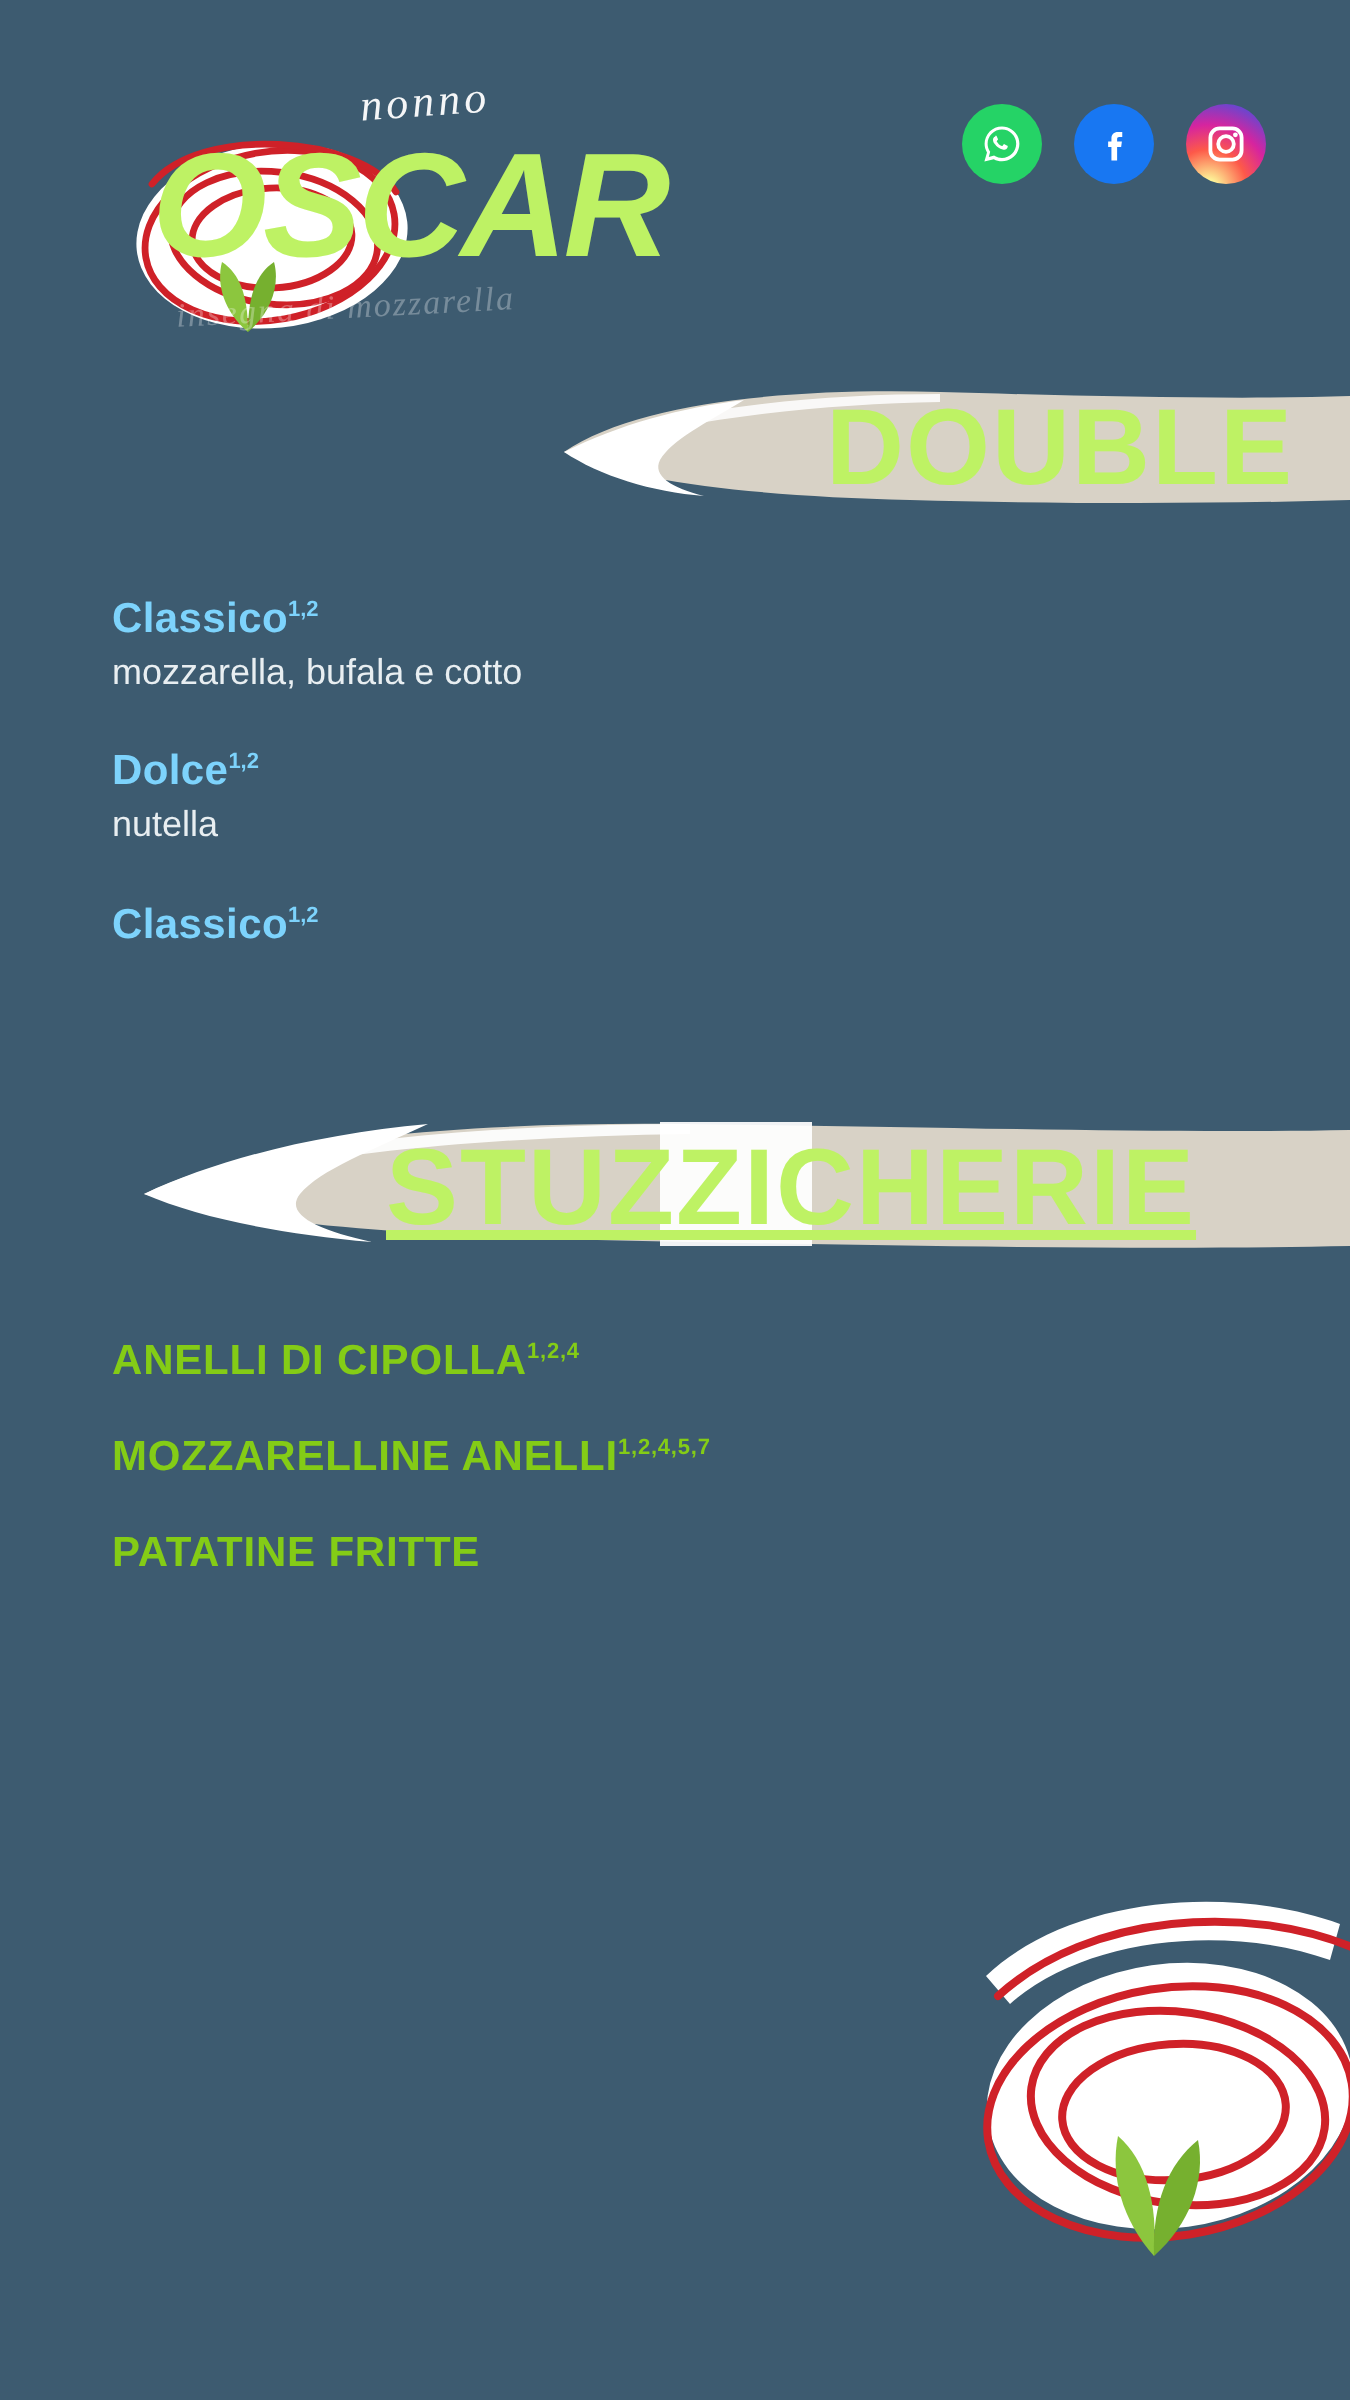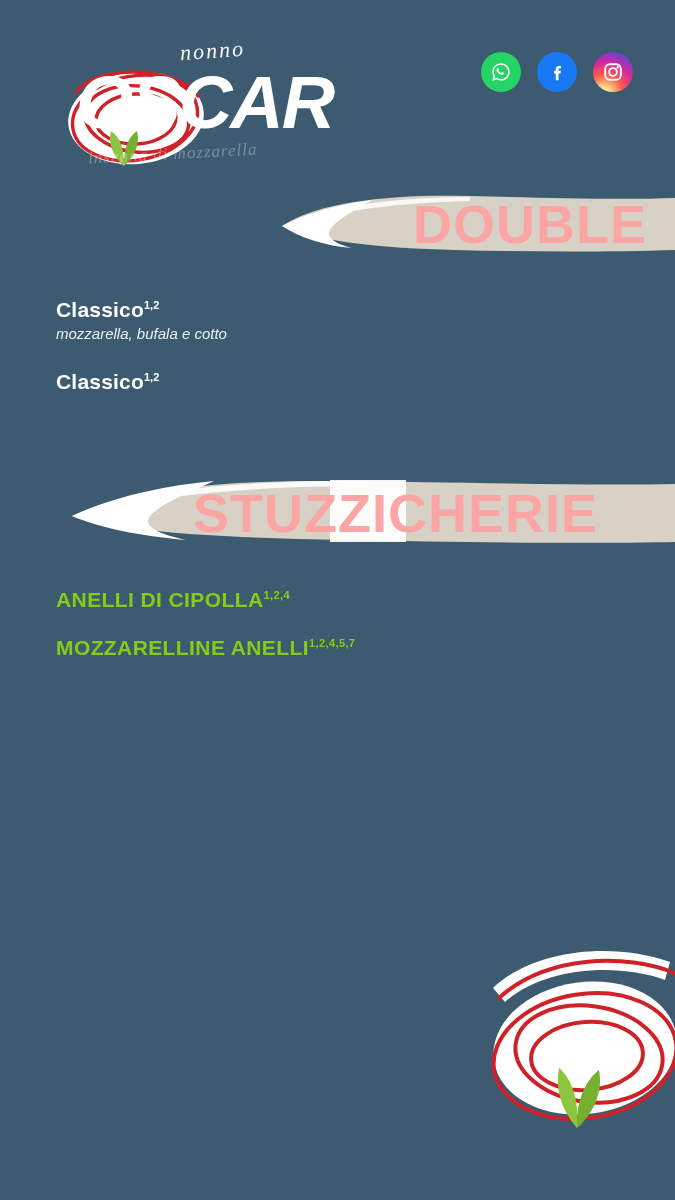--- a/index.html
+++ b/index.html
@@ -26,21 +26,21 @@
     color:#ffffff;
     letter-spacing:2px;
     transform:rotate(-4deg);
     opacity:.95;
   }
   .logo-oscar {
     position:absolute; left:36px; top:20px;
     font-size:74px;
     font-weight:bold;
     font-style:italic;
-    color:#ffffff;
+    color:#bef264;
     letter-spacing:-2px;
     font-family:"Liberation Sans", sans-serif;
   }
   .logo-sub {
     position:absolute; left:48px; top:104px;
     font-family:"Liberation Serif", serif;
     font-style:italic;
     font-size:17px;
     color:rgba(255,255,255,.30);
     letter-spacing:1px;
@@ -67,56 +67,55 @@
     border-radius:11px;
   }
 
   
   .band { position:relative; }
   .band .brush { position:absolute; }
   .band .band-title {
     position:absolute;
     font-size:54px;
     font-weight:bold;
-    color:#fca5a5;
+    color:#bef264;
     letter-spacing:1px;
     line-height:1;
     font-family:"Liberation Sans", sans-serif;
   }
 
   
   .band-double { height:76px; margin-top:-4px; }
   .band-double .band-title { right:28px; top:11px; }
 
   
   .band-stuzz { height:86px; }
-  .band-stuzz .band-title { left:193px; top:14px; }
+  .band-stuzz .band-title { left:193px; top:14px;text-decoration:underline; }
 
   
   .section-double { padding:36px 0 0 56px; }
   .item { margin-bottom:26px; }
   .item-name {
     font-size:21px;
     font-weight:bold;
-    color:#ffffff;
+    color:#7dd3fc;
     letter-spacing:.2px;
   }
   .item-name sup {
     font-size:11px;
     font-weight:bold;
     vertical-align:super;
     letter-spacing:0;
   }
   .item-desc {
-    font-size:15px;
+    font-size:18px;
     color:#e8eef1;
     line-height:1.35;
     margin-top:2px;
     font-weight:normal;
-    font-style:italic;
   }
 
   
   .section-stuzz { padding:30px 0 0 56px; }
   .stuzz-item {
     font-size:21px;
     font-weight:bold;
     color:#84cc16;
     letter-spacing:.4px;
     margin-bottom:24px;
@@ -194,20 +193,24 @@
     <div class="band-title">DOUBLE</div>
   </div>
 
   <div class="section-double">
 
     <div class="item">
       <div class="item-name"><span>Classico</span><sup>1,2</sup></div>
       <div class="item-desc">mozzarella, bufala e cotto</div>
     </div>
 
+    <div class="item">
+      <div class="item-name"><span>Dolce</span><sup>1,2</sup></div>
+      <div class="item-desc">nutella</div>
+    </div>
 
     <div class="item">
       <div class="item-name"><span>Classico</span><sup>1,2</sup></div>
     </div>
 
   </div>
 
   <div class="spacer-gap"></div>
 
   <div class="band band-stuzz">
@@ -216,20 +219,21 @@
       <path d="M72 44 C110 26 160 14 214 9 C186 22 160 32 150 44 C142 54 158 62 186 68 C140 64 100 56 72 44 Z" fill="#ffffff"></path>
       <path d="M95 36 C150 17 250 9 345 9 L345 14 C254 15 156 23 98 40 Z" fill="#ffffff" opacity=".9"></path>
       <path d="M330 8 L406 8 L406 70 L330 70 Z" fill="#ffffff" opacity=".92"></path>
     </svg>
     <div class="band-title">STUZZICHERIE</div>
   </div>
 
   <div class="section-stuzz">
     <div class="stuzz-item"><span>ANELLI DI CIPOLLA</span><sup>1,2,4</sup></div>
     <div class="stuzz-item"><span>MOZZARELLINE ANELLI</span><sup>1,2,4,5,7</sup></div>
+    <div class="stuzz-item"><span>PATATINE FRITTE</span><sup></sup></div>
   </div>
 
   <svg class="footer-deco" viewBox="0 0 220 280">
     <ellipse cx="120" cy="120" rx="92" ry="66" fill="#ffffff" transform="rotate(-8 120 120)"></ellipse>
     <ellipse cx="128" cy="112" rx="70" ry="44" fill="#ffffff" transform="rotate(10 128 112)"></ellipse>
     <path d="M28 60 C70 20 150 14 205 34 L200 52 C150 34 78 40 40 74 Z" fill="#ffffff"></path>
     <g fill="none" stroke="#cf2128" stroke-width="4" stroke-linecap="round">
       <ellipse cx="120" cy="128" rx="92" ry="62" transform="rotate(-9 120 128)"></ellipse>
       <ellipse cx="124" cy="126" rx="74" ry="48" transform="rotate(8 124 126)"></ellipse>
       <ellipse cx="122" cy="128" rx="56" ry="34" transform="rotate(-4 122 128)"></ellipse>

